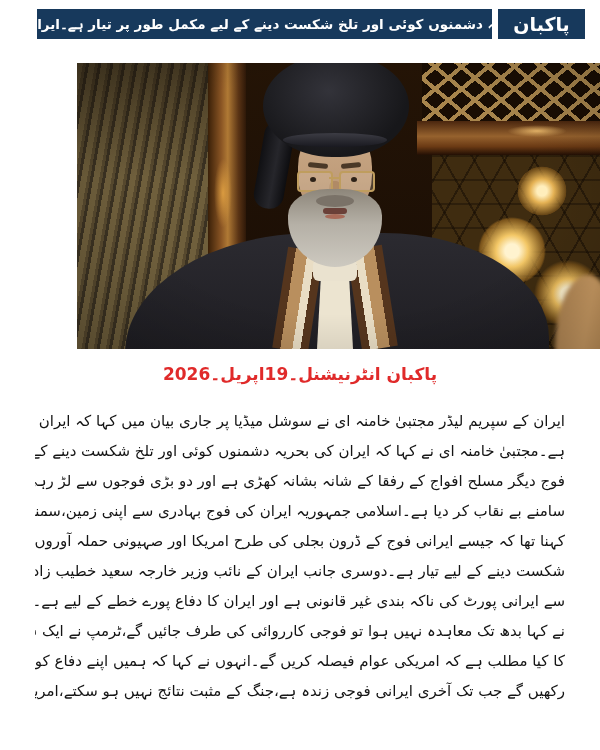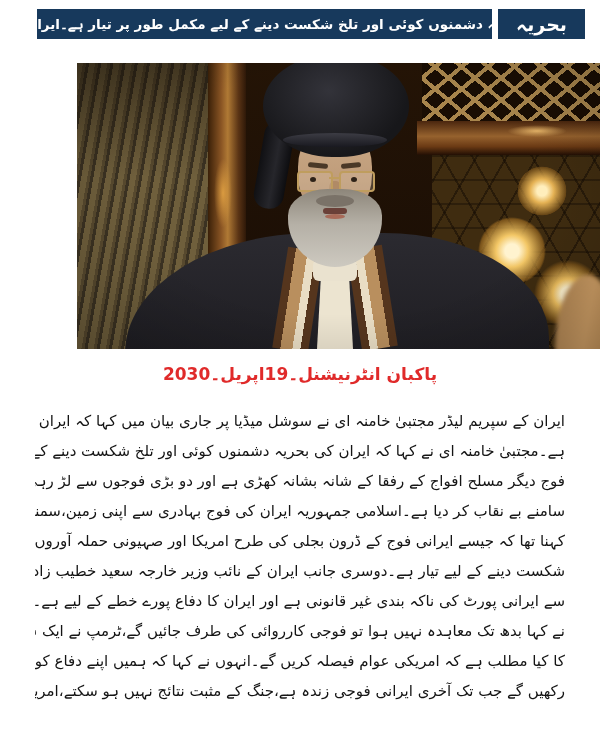--- a/index.html
+++ b/index.html
@@ -93,21 +93,21 @@
       text-align:justify;text-align-last:justify;white-space:nowrap;overflow:hidden;}
   .body-line.last{text-align-last:right;}
 </style>
 </head>
 <body>
 
 <div class="page">
 
   <header class="masthead">
     <div class="brand-box">
-      <span>بحریہ</span>
+      <span>پاکبان</span>
     </div>
     <div class="brand-divider"></div>
     <div class="headline-bar">
       <span>ایران کی بحریہ دشمنوں کوئی اور تلخ شکست دینے کے لیے مکمل طور پر تیار ہے۔ایرانی سپریم لیڈر</span>
     </div>
   </header>
 
   <figure class="photo">
     <div class="wood-slats"></div>
     <div class="wood-slats-shade"></div>
@@ -141,21 +141,21 @@
       <div class="eye eye-left"></div>
       <div class="eye eye-right"></div>
     </div>
     <div class="beard"></div>
     <div class="mustache"></div>
     <div class="mouth"></div>
     <div class="lip"></div>
     <div class="photo-vignette"></div>
   </figure>
 
-  <p class="dateline">پاکبان انٹرنیشنل۔19اپریل۔2030</p>
+  <p class="dateline">پاکبان انٹرنیشنل۔19اپریل۔2026</p>
 
   <div class="article-body">
     <div class="body-line">ایران کے سپریم لیڈر مجتبیٰ خامنہ ای نے سوشل میڈیا پر جاری بیان میں کہا کہ ایران کی بحریہ دشمنوں کو نئے نقصانات پہنچانے کے لیے تیار</div>
     <div class="body-line">ہے۔مجتبیٰ خامنہ ای نے کہا کہ ایران کی بحریہ دشمنوں کوئی اور تلخ شکست دینے کے لیے مکمل طور پر تیار ہے۔مجتبیٰ خامنہ ای نے کہا کہ ایرانی</div>
     <div class="body-line">فوج دیگر مسلح افواج کے رفقا کے شانہ بشانہ کھڑی ہے اور دو بڑی فوجوں سے لڑ رہی ہے۔ایرانی فوج نے ان کی کمزوری اور ذلت کو دنیا کے</div>
     <div class="body-line">سامنے بے نقاب کر دیا ہے۔اسلامی جمہوریہ ایران کی فوج بہادری سے اپنی زمین،سمندر اور پرچم کا دفاع کر رہی ہے۔ایرانی سپریم لیڈر کا</div>
     <div class="body-line">کہنا تھا کہ جیسے ایرانی فوج کے ڈرون بجلی کی طرح امریکا اور صہیونی حملہ آوروں کو نشانہ بناتے ہیں،اس کی بہادر بحریہ بھی دشمن کوئی اور سخت</div>
     <div class="body-line">شکست دینے کے لیے تیار ہے۔دوسری جانب ایران کے نائب وزیر خارجہ سعید خطیب زادہ نے میڈیا بریفنگ میں کہا کہ امریکا کی جانب</div>
     <div class="body-line">سے ایرانی پورٹ کی ناکہ بندی غیر قانونی ہے اور ایران کا دفاع پورے خطے کے لیے ہے۔سعید خطیب زادہ کا کہنا تھا امریکی صدر ٹرمپ</div>
     <div class="body-line">نے کہا بدھ تک معاہدہ نہیں ہوا تو فوجی کارروائی کی طرف جائیں گے،ٹرمپ نے ایک ہی بیان میں دو متضاد باتیں کیں،ٹرمپ کی اس بات</div>

